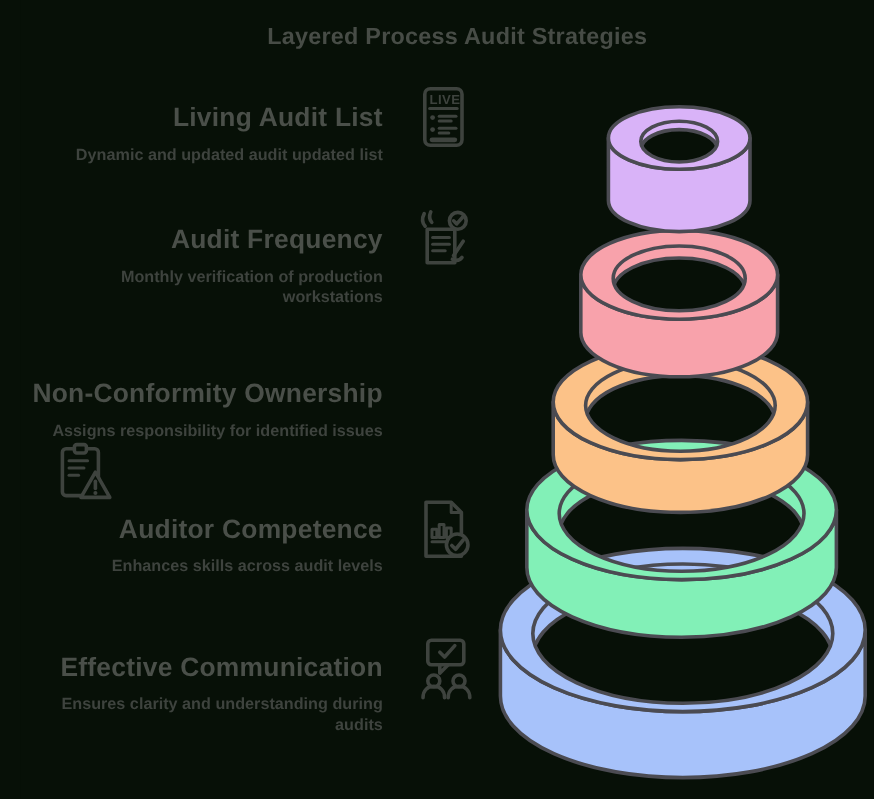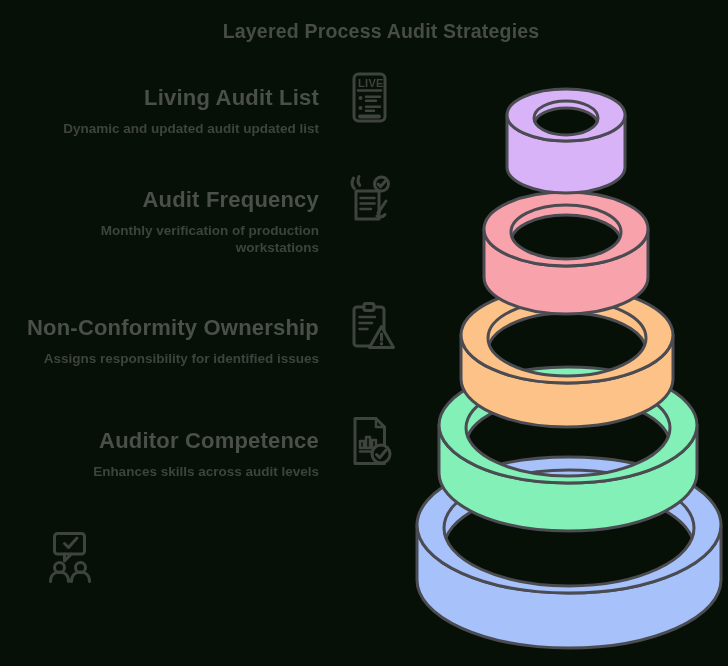--- a/index.html
+++ b/index.html
@@ -26,21 +26,21 @@
     color:#3e433e; line-height:1.28;
   }
   .icon { width:56px; height:56px; margin-left:22px; flex:0 0 auto;text-align:right; }
   .icon-svg { stroke:#3e433e; fill:none; stroke-width:3; stroke-linecap:round; stroke-linejoin:round; }
   .icon-svg text { fill:#3e433e; stroke:none; font-family:"Liberation Sans", sans-serif; font-weight:bold; }
   .icon-svg .fillg { fill:#3e433e; stroke:none; }
   .icon-svg .bgfill { fill:#071007; }
   .icon-svg .thick { stroke-width:4; }
   .icon-svg .thin { stroke-width:2.5; }
   #rings { position:absolute; left:370px; top:55px; width:358px; height:611px; }
-  #s1 { top:70px; } #s2 { top:172px; } #s3 { top:300px; } #s4 { top:413px; } #s5 { top:528px; }
+  #s1 { top:70px; } #s2 { top:172px; } #s3 { top:300px;flex-direction:column; } #s4 { top:413px; } #s5 { top:528px; }
 </style>
 </head>
 <body>
 
 <div id="canvas">
 
   <div class="page-title">Layered Process Audit Strategies</div>
 
   <div class="section" id="s1">
     <div class="txt">
@@ -116,20 +116,24 @@
         <rect x="25" y="24" width="4" height="11" class="thin"></rect>
         <rect x="31" y="27" width="4" height="8" class="thin"></rect>
         <path d="M19 38.5 H35" class="thin"></path>
         <circle cx="40" cy="41" r="9" class="bgfill" stroke="#3e433e"></circle>
         <path d="M35.5 41.5 l3.2 3.2 L45 37"></path>
       </svg>
     </div>
   </div>
 
   <div class="section" id="s5">
+    <div class="txt">
+      <h2>Effective Communication</h2>
+      <p>Ensures clarity and understanding during audits</p>
+    </div>
     <div class="icon">
       <svg class="icon-svg" width="56" height="56" viewBox="0 0 56 56">
         <rect x="15.5" y="5.5" width="30" height="20.5" rx="3"></rect>
         <path d="M25.5 15.5 l4 4 L38 10"></path>
         <path d="M25.5 26 L25.5 33 L32.5 26"></path>
         <circle cx="20.5" cy="39.5" r="5"></circle>
         <path d="M11.5 53.5 c0 -6.5 4 -9.5 9 -9.5 c5 0 9 3 9 9.5"></path>
         <circle cx="41.5" cy="39.5" r="5"></circle>
         <path d="M32.5 53.5 c0 -6.5 4 -9.5 9 -9.5 c5 0 9 3 9 9.5"></path>
       </svg>

